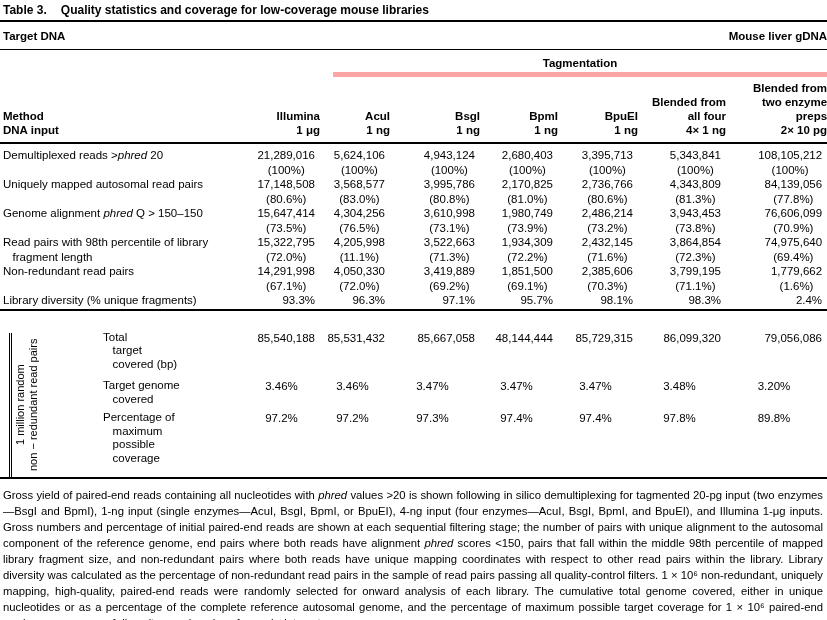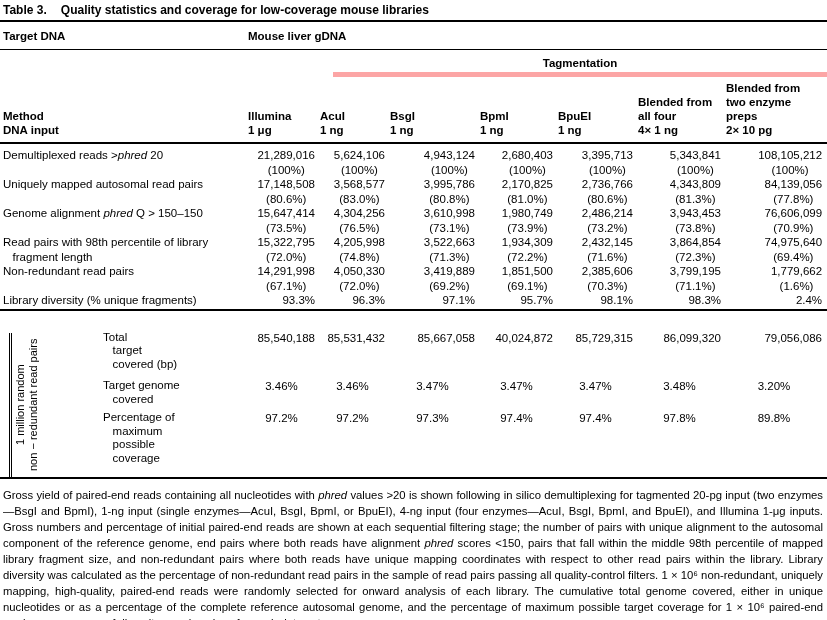--- a/index.html
+++ b/index.html
@@ -10,25 +10,25 @@
 
   .title{font-weight:bold;font-size:12px;padding:3px 4px 3px 3px;}
   .title .tnum{margin-right:14px;}
   .rule-thick{border-top:2.5px solid #000;}
 
   table.tbl{border-collapse:collapse;table-layout:fixed;width:827px;}
   .tbl td,.tbl th{padding:0;vertical-align:top;font-size:11.5px;line-height:14.5px;}
 
   
   td.ghead-left{font-weight:bold;text-align:left;padding:7px 0 5px 3px;border-bottom:1px solid #000;vertical-align:bottom;}
-  td.ghead-span{font-weight:bold;text-align:left;padding:7px 0 5px 0;border-bottom:1px solid #000;vertical-align:bottom;}
+  td.ghead-span{font-weight:bold;text-align:right;padding:7px 0 5px 0;border-bottom:1px solid #000;vertical-align:bottom;}
   .tagline{margin-left:13px;border-bottom:5px solid #fca5a5;text-align:center;font-weight:bold;padding:6px 0 2px 0;}
 
   th.rowhead{text-align:left;vertical-align:bottom;white-space:pre-line;font-weight:bold;padding:8px 0 5px 3px;line-height:14px;}
-  th.colhead{text-align:left;vertical-align:bottom;white-space:pre-line;font-weight:bold;padding:4px 0 5px 0;line-height:14px;}
+  th.colhead{text-align:right;vertical-align:bottom;white-space:pre-line;font-weight:bold;padding:4px 0 5px 0;line-height:14px;}
 
   .drule{height:2px;border-top:1px solid #000;border-bottom:1px solid #000;}
 
   td.label{text-align:left;white-space:pre-wrap;padding-left:3px;}
   td.val{text-align:right;padding-right:5px;}
   td.valc{text-align:center;padding-right:5px;}
   .cw{display:inline-block;text-align:center;}
   .num{white-space:nowrap;}
   tr.first td{padding-top:4px;margin-top:48px;}
   tr.last td{padding-bottom:1px;}
@@ -139,21 +139,21 @@
       <td class="val"><div class="cw"><div class="num">1,980,749</div><div class="pct">(73.9%)</div></div></td>
       <td class="val"><div class="cw"><div class="num">2,486,214</div><div class="pct">(73.2%)</div></div></td>
       <td class="val"><div class="cw"><div class="num">3,943,453</div><div class="pct">(73.8%)</div></div></td>
       <td class="val"><div class="cw"><div class="num">76,606,099</div><div class="pct">(70.9%)</div></div></td>
     </tr>
 
     <tr>
       <td class="label">Read pairs with 98th percentile of library
    fragment length</td>
       <td class="val"><div class="cw"><div class="num">15,322,795</div><div class="pct">(72.0%)</div></div></td>
-      <td class="val"><div class="cw"><div class="num">4,205,998</div><div class="pct">(74.8%)</div></div></td>
+      <td class="val"><div class="cw"><div class="num">4,205,998</div><div class="pct">(11.1%)</div></div></td>
       <td class="val"><div class="cw"><div class="num">3,522,663</div><div class="pct">(71.3%)</div></div></td>
       <td class="val"><div class="cw"><div class="num">1,934,309</div><div class="pct">(72.2%)</div></div></td>
       <td class="val"><div class="cw"><div class="num">2,432,145</div><div class="pct">(71.6%)</div></div></td>
       <td class="val"><div class="cw"><div class="num">3,864,854</div><div class="pct">(72.3%)</div></div></td>
       <td class="val"><div class="cw"><div class="num">74,975,640</div><div class="pct">(69.4%)</div></div></td>
     </tr>
 
     <tr>
       <td class="label">Non-redundant read pairs</td>
       <td class="val"><div class="cw"><div class="num">14,291,998</div><div class="pct">(67.1%)</div></div></td>
@@ -205,21 +205,21 @@
           <div class="rot">1 million random
 non − redundant read pairs</div>
         </div>
       </td>
       <td class="blabel">Total
    target
    covered (bp)</td>
       <td class="val"><div class="cw"><div class="num">85,540,188</div></div></td>
       <td class="val"><div class="cw"><div class="num">85,531,432</div></div></td>
       <td class="val"><div class="cw"><div class="num">85,667,058</div></div></td>
-      <td class="val"><div class="cw"><div class="num">40,024,872</div></div></td>
+      <td class="val"><div class="cw"><div class="num">48,144,444</div></div></td>
       <td class="val"><div class="cw"><div class="num">85,729,315</div></div></td>
       <td class="val"><div class="cw"><div class="num">86,099,320</div></div></td>
       <td class="val"><div class="cw"><div class="num">79,056,086</div></div></td>
     </tr>
 
     <tr class="b2">
       <td class="blabel">Target genome
    covered</td>
       <td class="valc">3.46%</td>
       <td class="valc">3.46%</td>

